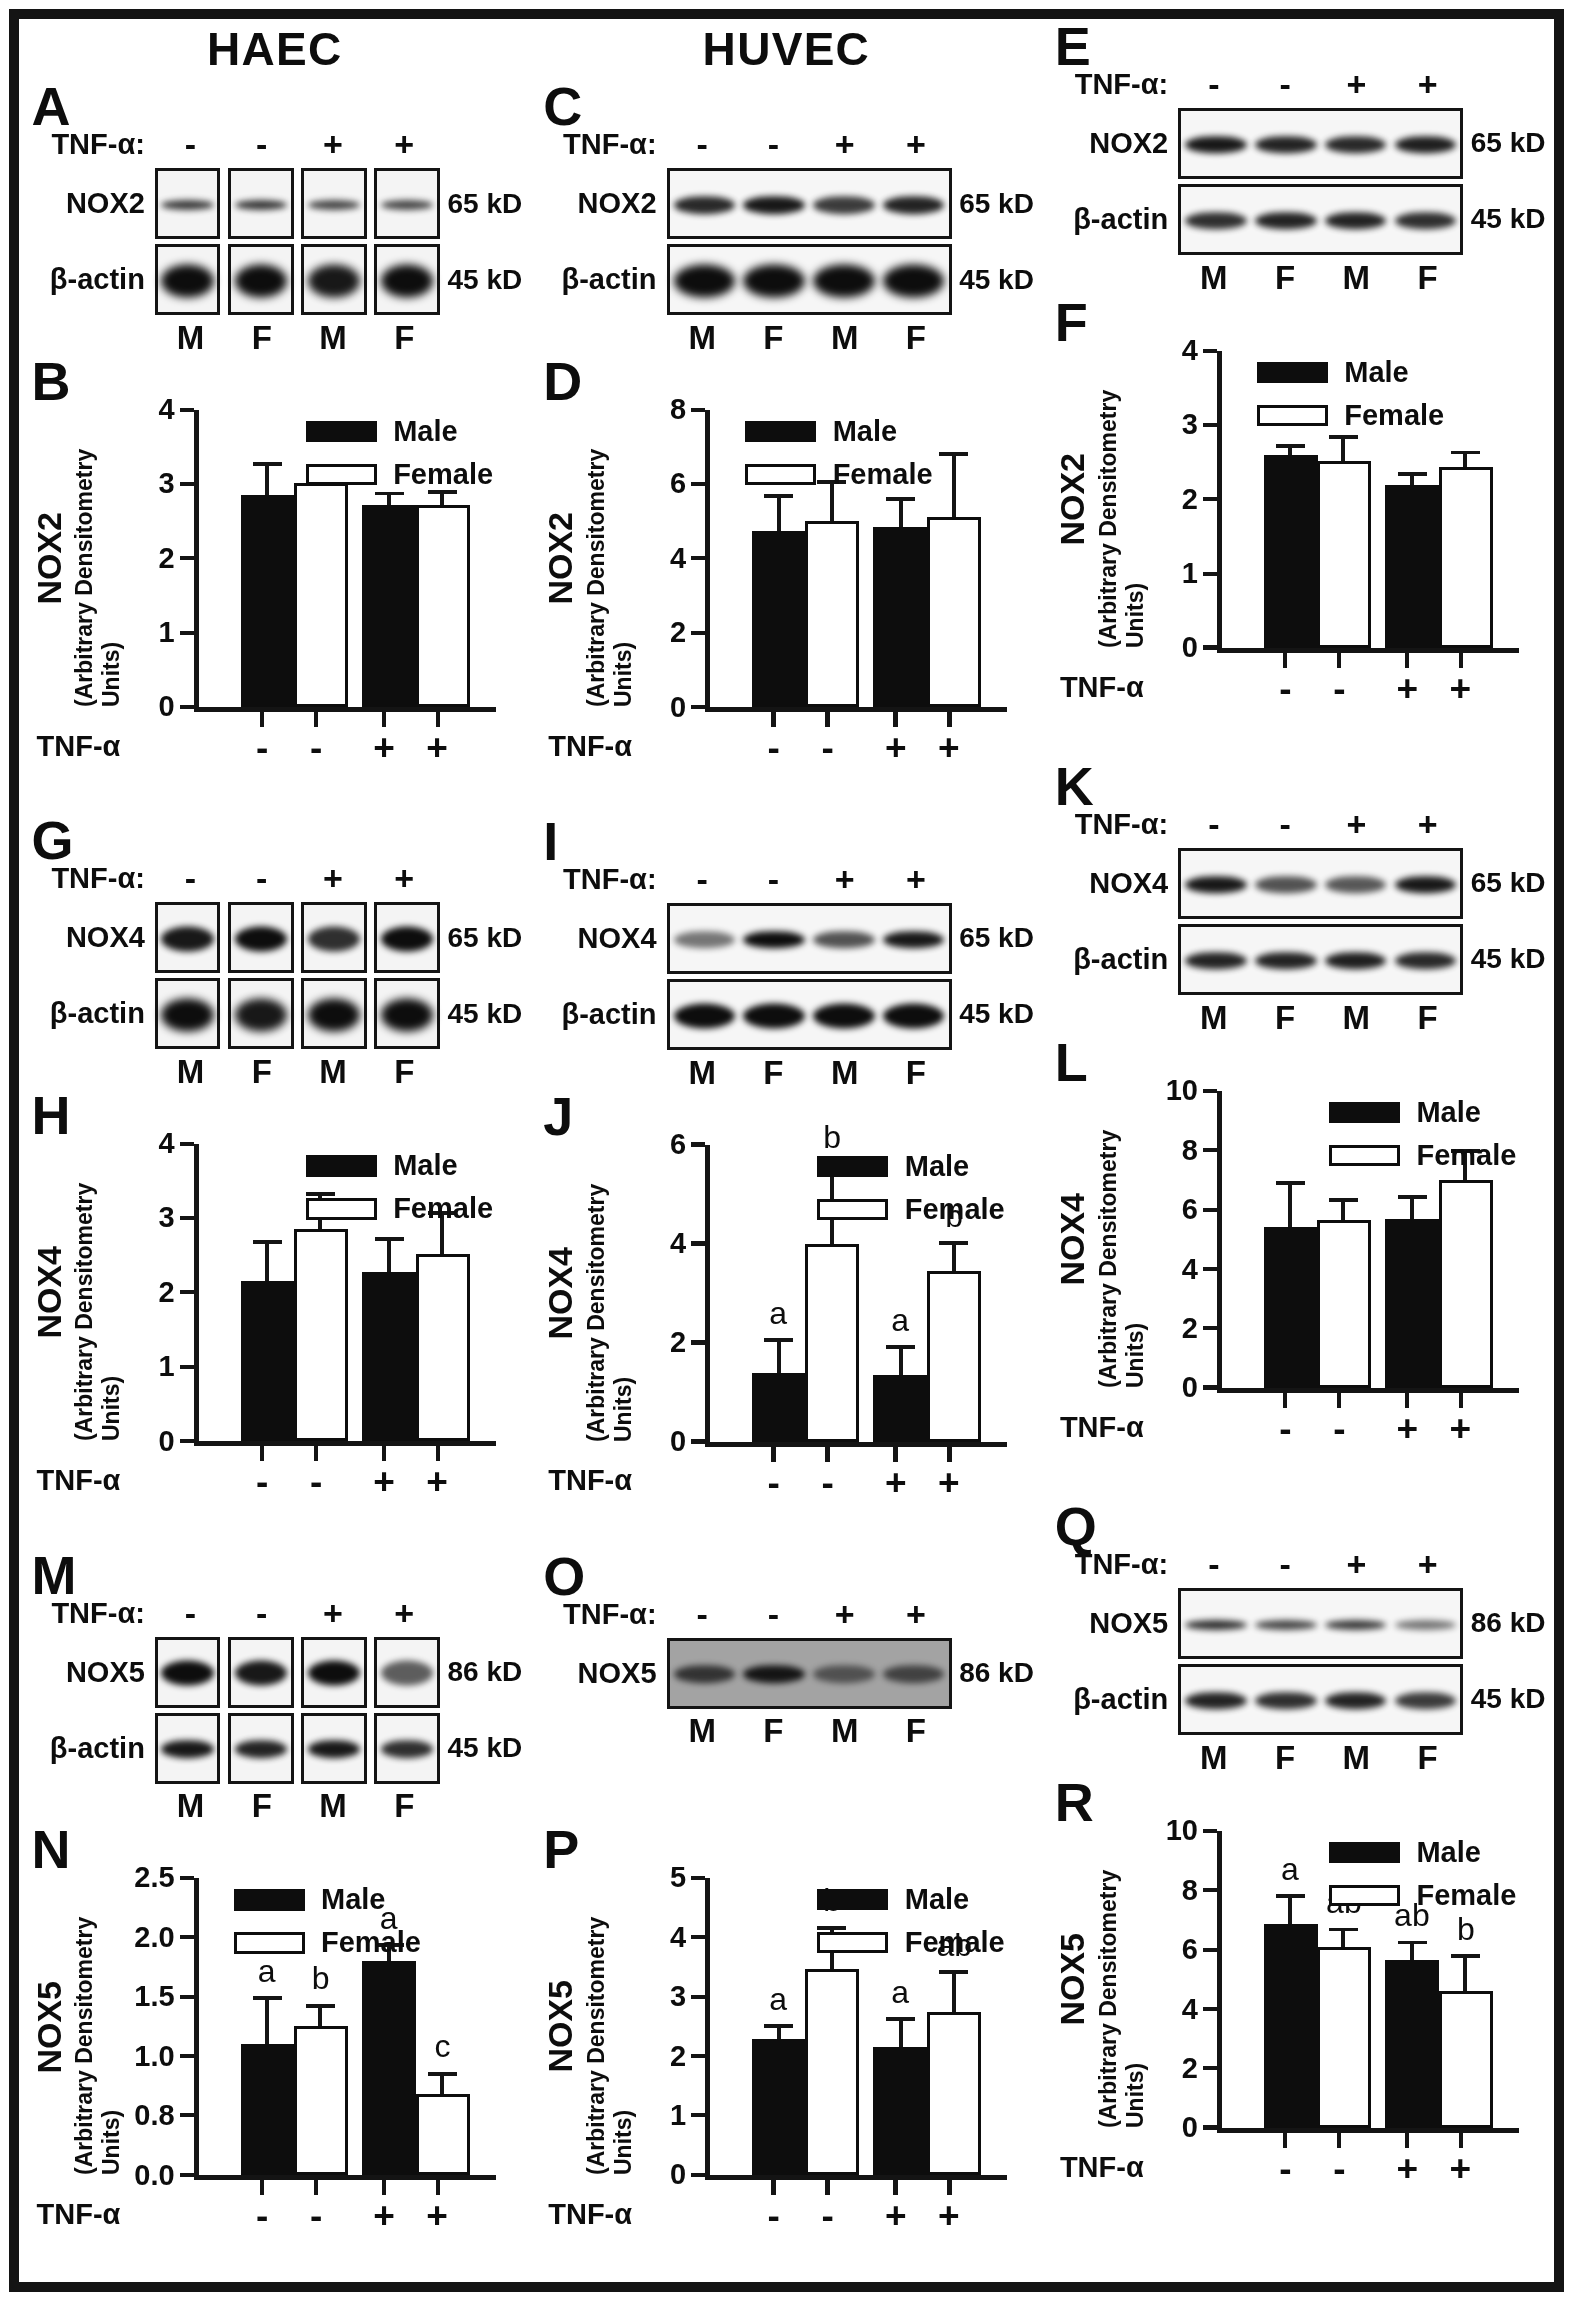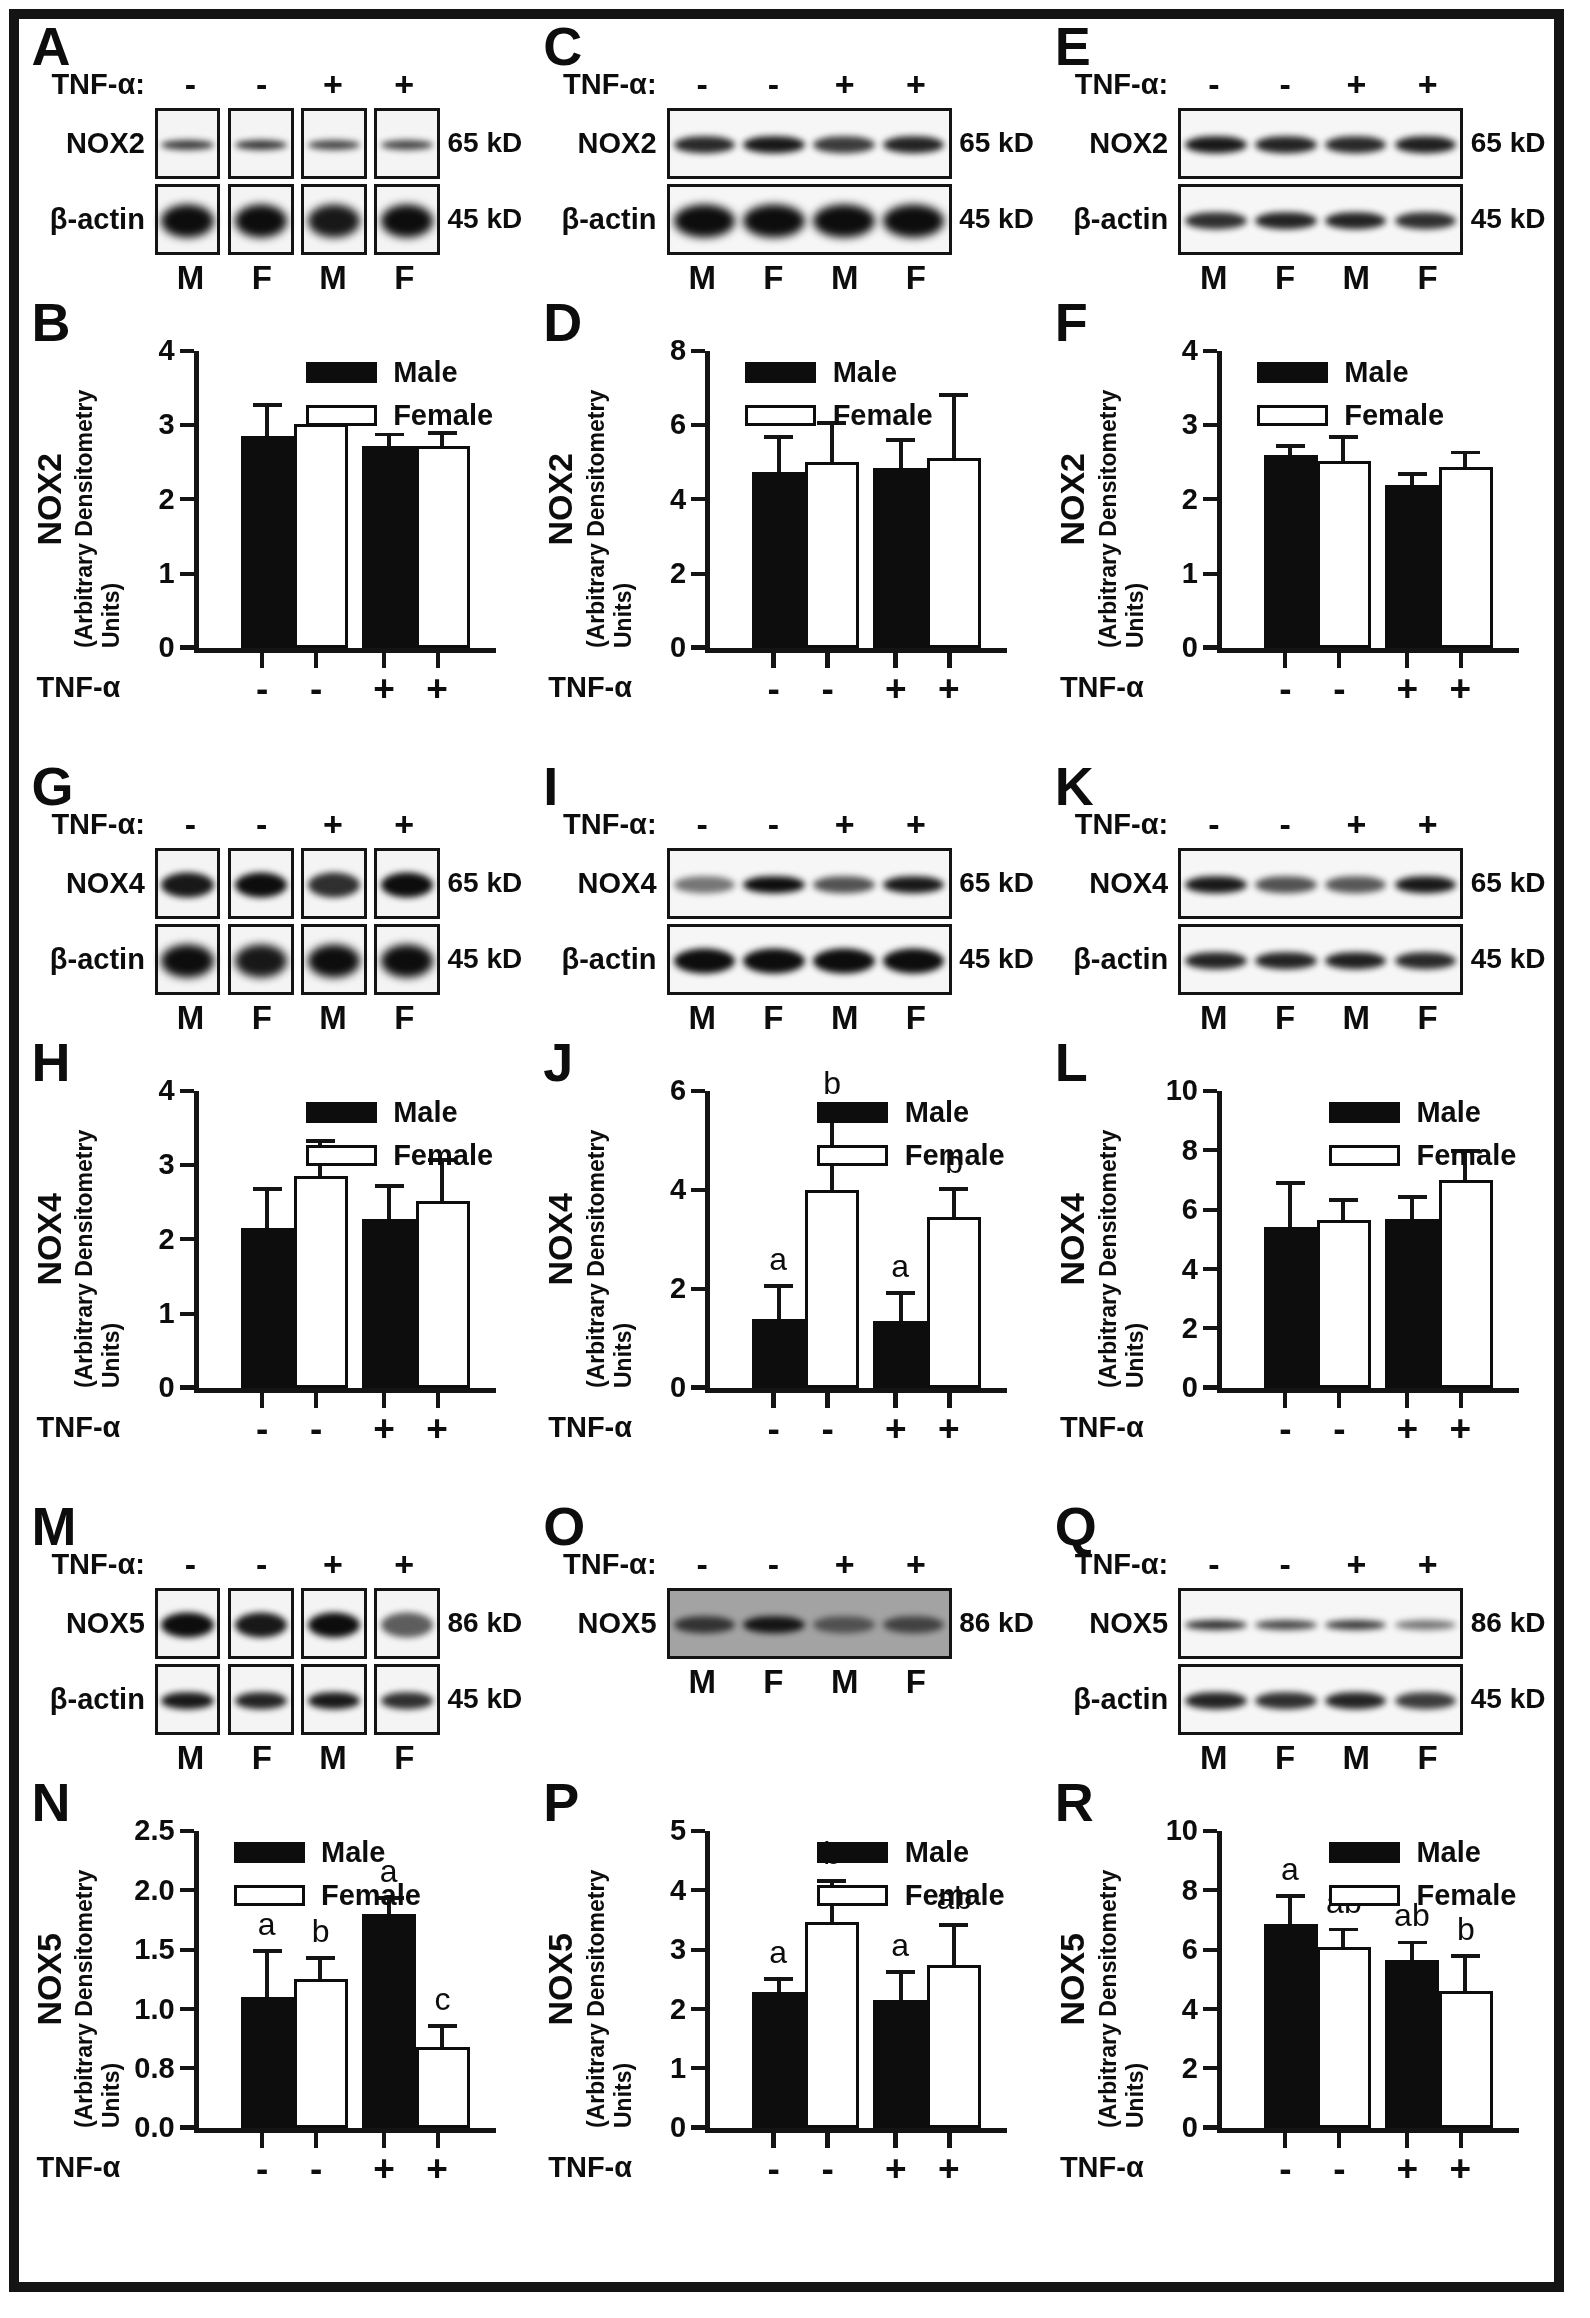--- a/index.html
+++ b/index.html
@@ -66,20 +66,21 @@
   .xtick{position:absolute;top:0;width:4.4px;height:15px;background:#141414;}
   .xsym{position:absolute;top:15px;width:51px;text-align:center;font-size:37px;font-weight:bold;}
   .xtnf{position:absolute;left:-157px;top:17.7px;width:147px;font-size:29px;font-weight:bold;}
 </style>
 </head>
 <body>
 
 <div class="frame">
   <div class="grid" id="grid">
     <div class="col">
+      <div class="col-title">HAEC</div>
     <section class="blot-panel">
           <div class="panel-letter">A</div>
           <div class="blot-body">
             <div class="brow tnf-row">
               <div class="bl tnf-lab">TNF-α:</div>
               <div class="bm syms">
                 <span class="sym">-</span>
                 <span class="sym">-</span>
                 <span class="sym">+</span>
                 <span class="sym">+</span>
@@ -449,20 +450,21 @@
                 <div class="xsym" style="left: 165px;">+</div>
                 <div class="xtick" style="left: 242px;"></div>
                 <div class="xsym" style="left: 218px;">+</div>
                 <div class="xtnf">TNF-α</div>
               </div>
             </div>
           </div>
         </section>
       </div>
     <div class="col">
+      <div class="col-title">HUVEC</div>
     <section class="blot-panel">
           <div class="panel-letter">C</div>
           <div class="blot-body">
             <div class="brow tnf-row">
               <div class="bl tnf-lab">TNF-α:</div>
               <div class="bm syms">
                 <span class="sym">-</span>
                 <span class="sym">-</span>
                 <span class="sym">+</span>
                 <span class="sym">+</span>

